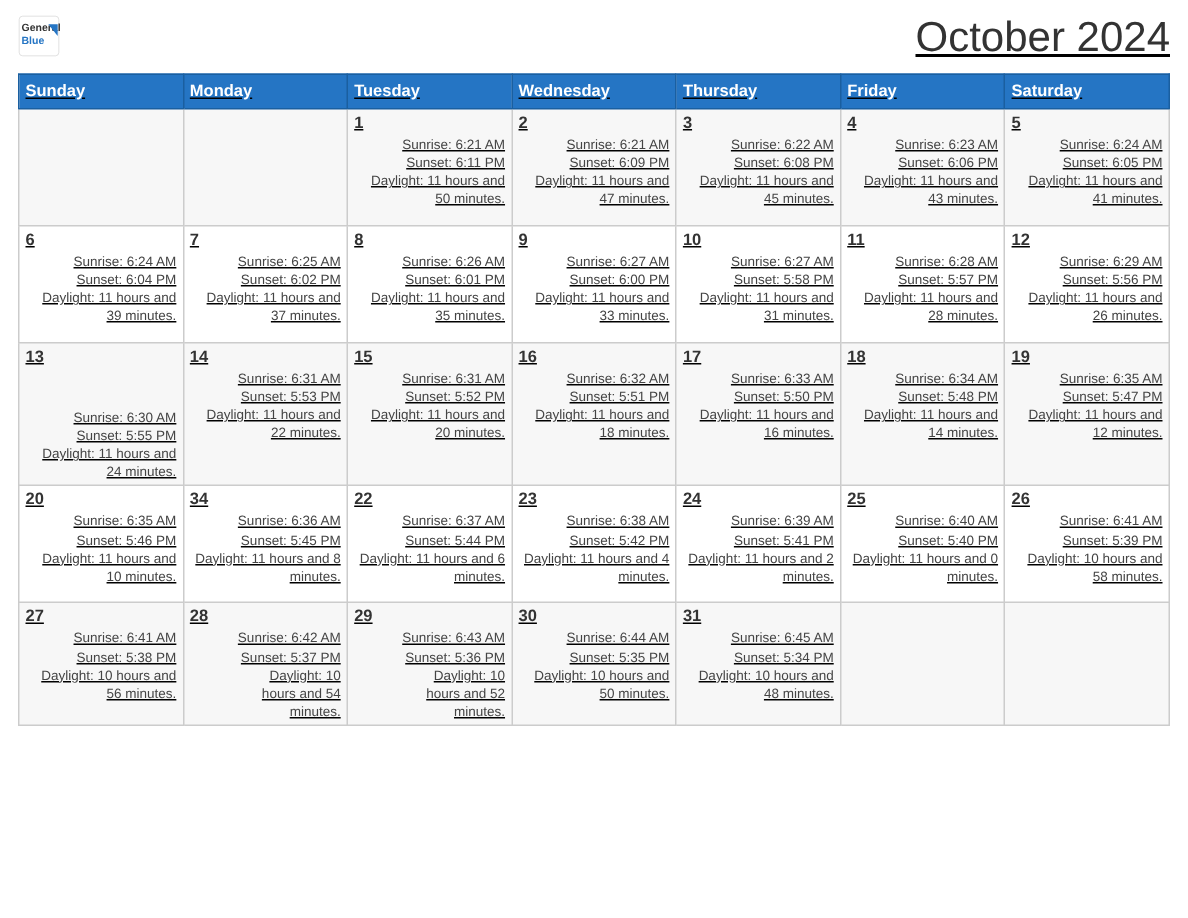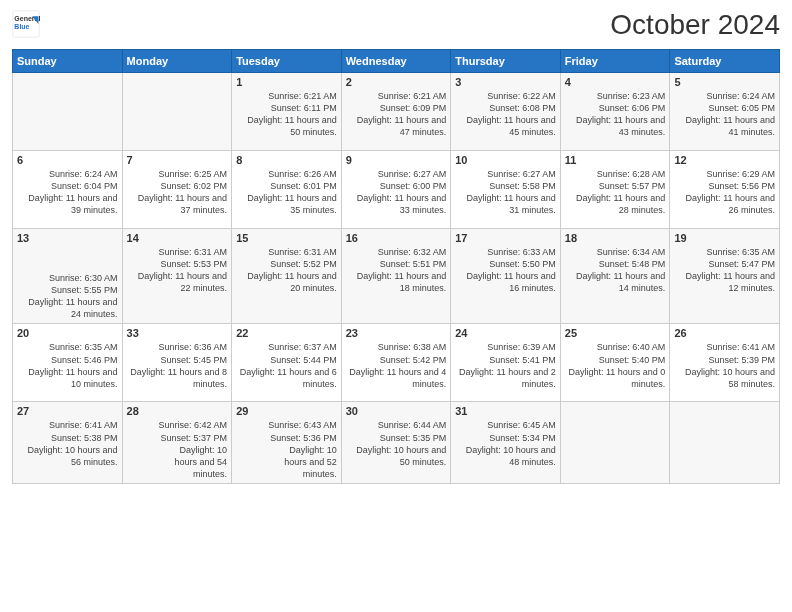--- a/index.html
+++ b/index.html
@@ -7,20 +7,21 @@
       font-family: Arial, sans-serif;
       background: #fff;
       width: 792px;
       height: 612px;
       overflow: hidden;
     }
     .container {
       width: 792px;
       height: 612px;
       padding: 10px 12px;
+      text-decoration: underline;
     }
     .header {
       display: flex;
       justify-content: space-between;
       align-items: flex-start;
       margin-bottom: 8px;
     }
     .logo {
       display: flex;
       align-items: center;
@@ -242,21 +243,21 @@
           </td>
         </tr>
         <tr>
           <td>
             <div class="day-num">20</div>
             <div class="day-info" style="white-space: pre-line;">Sunrise: 6:35 AM
 Sunset: 5:46 PM
 Daylight: 11 hours and 10 minutes.</div>
           </td>
           <td>
-            <div class="day-num">33</div>
+            <div class="day-num">34</div>
             <div class="day-info" style="white-space: pre-line;">Sunrise: 6:36 AM
 Sunset: 5:45 PM
 Daylight: 11 hours and 8 minutes.</div>
           </td>
           <td>
             <div class="day-num">22</div>
             <div class="day-info" style="white-space: pre-line;">Sunrise: 6:37 AM
 Sunset: 5:44 PM
 Daylight: 11 hours and 6 minutes.</div>
           </td>

